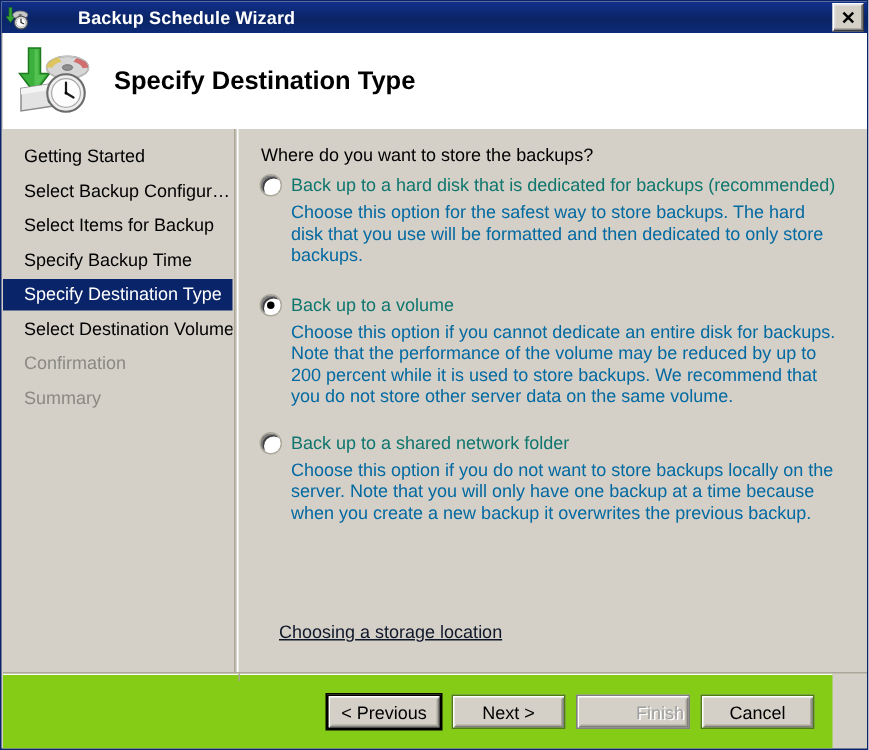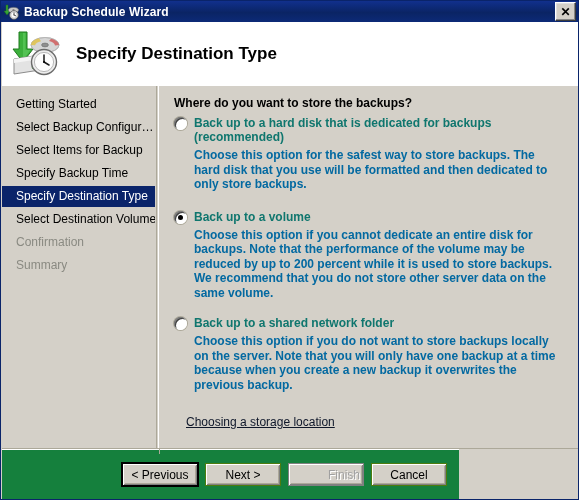--- a/index.html
+++ b/index.html
@@ -26,20 +26,21 @@
   .titlebar {
     position: absolute;
     left: 0; top: 0;
     width: 579px;
     height: 21px;
     background: linear-gradient(to bottom, #11308d 0%, #0a2464 55%, #0c2a77 100%);
     display: flex;
     align-items: center;
     padding: 0 2px 0 3px;
     box-sizing: border-box;
+    gap: 28px;
   }
   .titlebar-icon {
     width: 16px; height: 16px;
     flex: 0 0 16px;
     position: relative;
     margin-right: 4px;
   }
   .title-text {
     color: #ffffff;
     font-size: 12px;
@@ -141,21 +142,20 @@
   }
 
   
   .main {
     position: absolute;
     left: 159px; top: 0;
     width: 418px;
     height: 362px;
     padding: 10px 20px 0 13px;
     box-sizing: border-box;
-    font-weight: bold;
   }
   .prompt {
     font-size: 12px;
     color: #000;
     margin: 0 0 6px 0;
   }
   .option {
     margin-bottom: 4px;
   }
   .opt-head {
@@ -207,23 +207,23 @@
     font-size: 12px;
     color: #0f172a;
     text-decoration: underline;
     cursor: pointer;
   }
 
   
   .footer {
     position: absolute;
     left: 1px; top: 448px;
-    width: 457px;
+    width: 553px;
     height: 50px;
-    background: #15803d;
+    background: #84cc16;
     border-top: 1px solid #ffffff;
     box-sizing: border-box;
   }
   .footer::before {
     content: "";
     position: absolute;
     left: 0; top: -2px;
     width: 577px; height: 1px;
     background: #aca899;
   }

